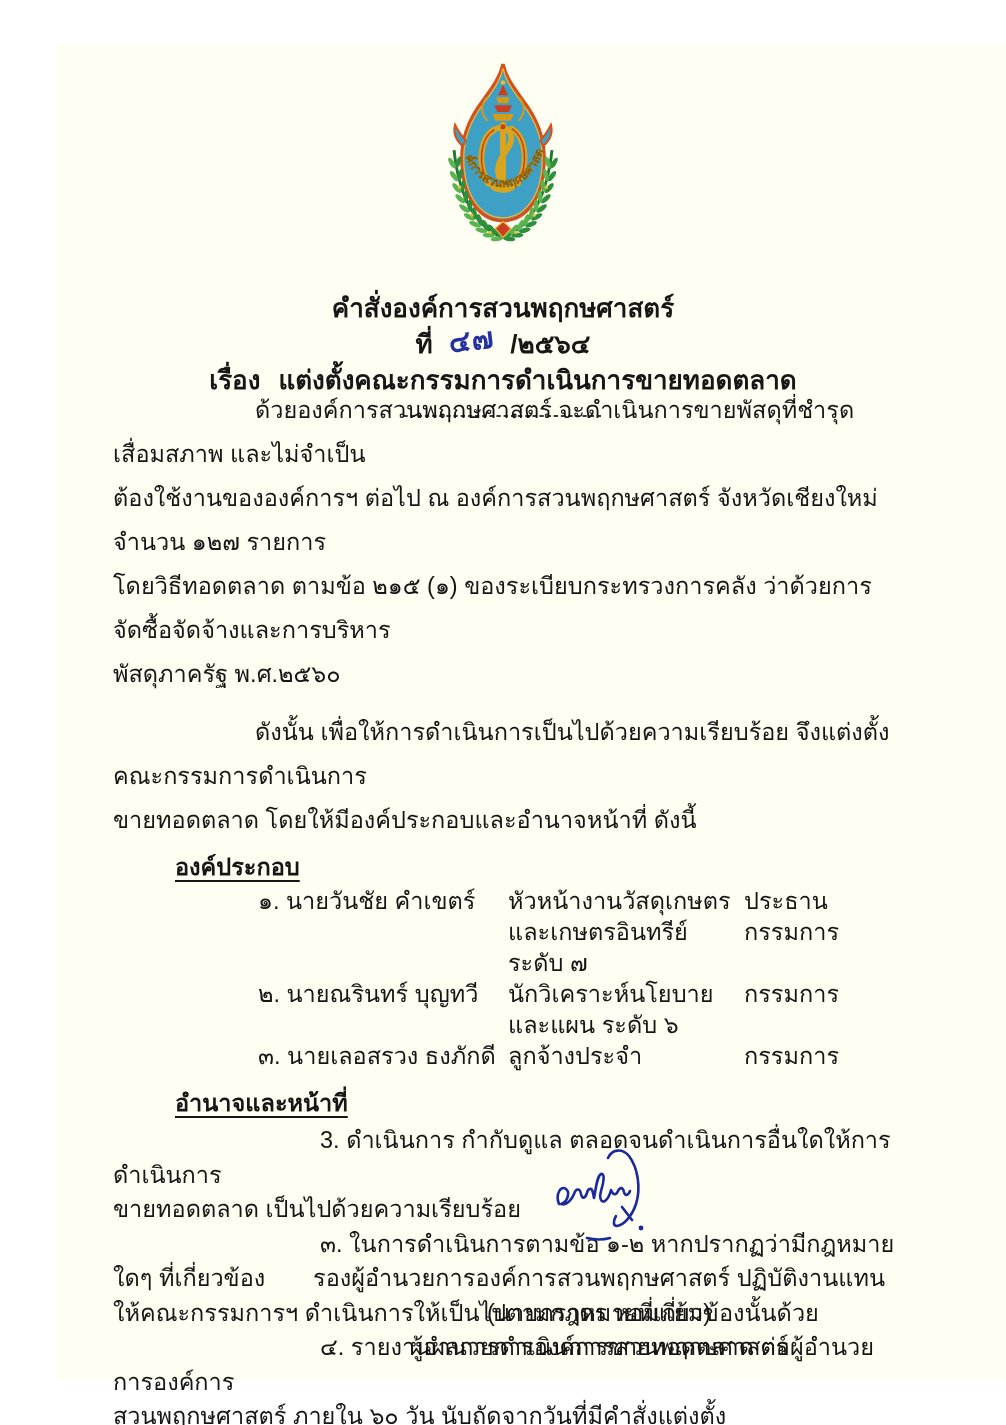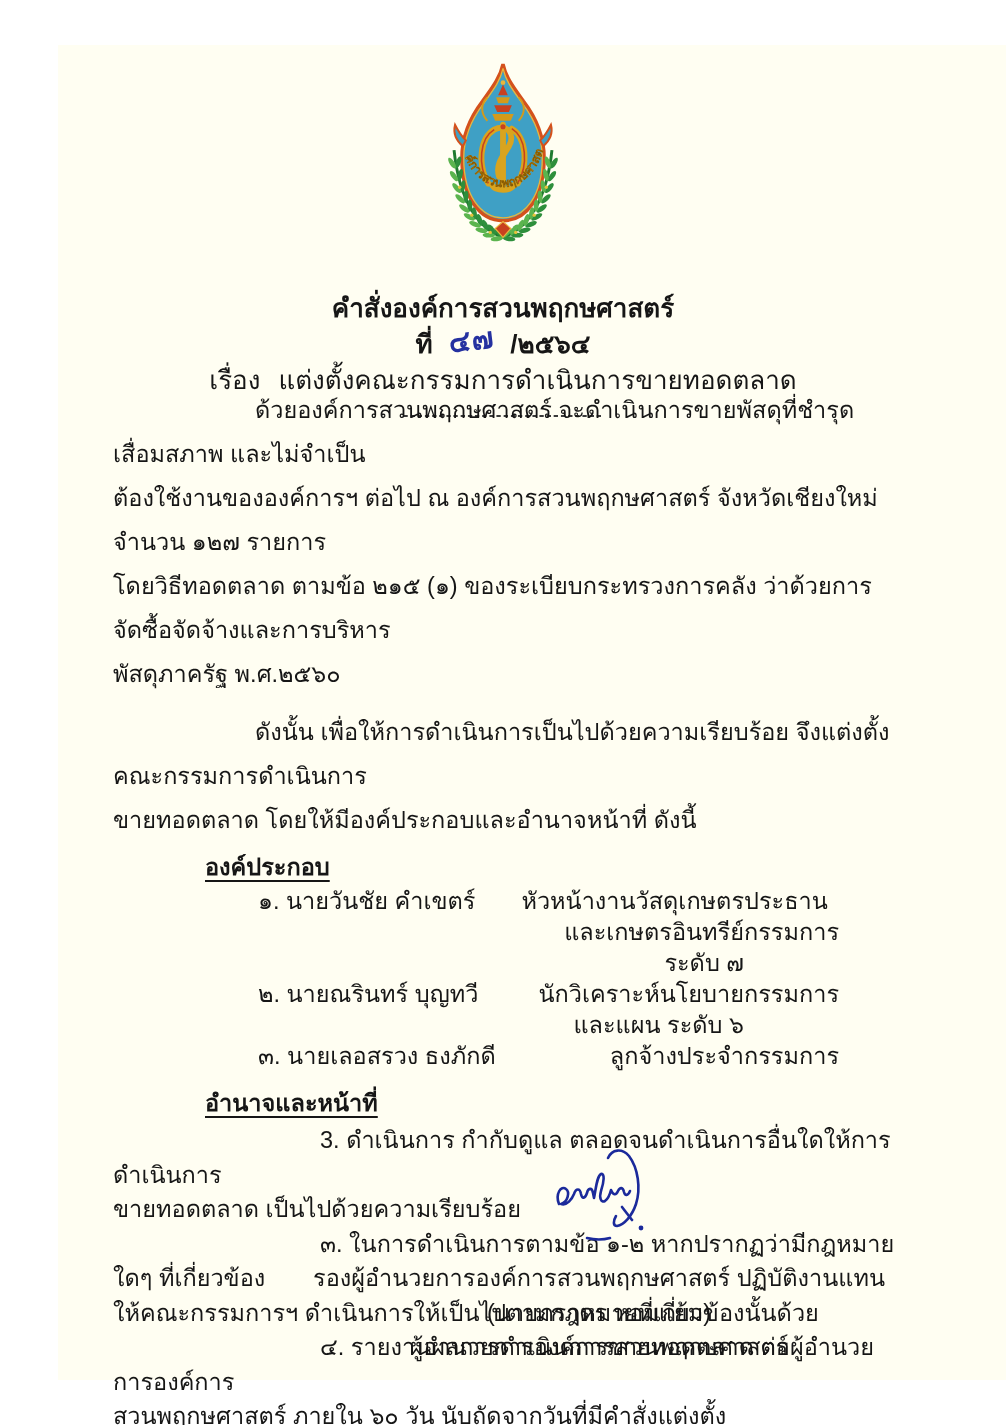--- a/index.html
+++ b/index.html
@@ -8,36 +8,36 @@
   .scan-tint{position:absolute;left:58px;top:45px;right:0;height:1335px;background:#fffef2;}
   .layer{position:relative;z-index:2;}
 
   
   .logo{position:absolute;top:60px;left:503px;transform:translateX(-50%);z-index:3;}
 
   
   .header{position:absolute;top:247px;left:0;width:100%;text-align:center;z-index:3;}
   .title{font-size:26px;font-weight:600;line-height:34px;margin-top:44px;}
   .docno{font-size:26px;font-weight:600;line-height:36px;display:flex;justify-content:center;align-items:baseline;gap:16px;}
-  .subject{font-size:26px;font-weight:400;line-height:36px;}
+  .subject{font-size:26px;font-weight:700;line-height:36px;}
   .subject .lbl{margin-right:18px;}
   .divider{font-size:17px;letter-spacing:1.5px;color:#3a3a3a;line-height:22px;margin-top:6px;font-weight:600;}
 
   .hand{display:inline-block;color:#2531a0;font-weight:600;font-size:29px;transform:rotate(-7deg) translateY(-3px);letter-spacing:1px;}
 
   
   .content{position:absolute;left:113px;top:388px;width:782px;font-size:23.5px;z-index:3;}
   .preline{white-space:pre-line;}
   .para{line-height:44px;text-indent:142px;margin:0;}
   .para + .para{margin-top:14px;}
 
-  .sec-heading{margin:10px 0 0 92px;font-weight:700;line-height:31px;text-decoration:underline;text-underline-offset:5px;text-decoration-thickness:1.5px;}
+  .sec-heading{margin:10px 0 0 62px;font-weight:700;line-height:31px;text-decoration:underline;text-underline-offset:5px;text-decoration-thickness:1.5px;}
   .members{margin:3px 0 0 145px;}
   .member{display:grid;grid-template-columns:250px 236px auto;line-height:31px;align-items:start;}
-  .member .pos{white-space:pre-line;text-align:right;}
+  .member .pos{white-space:pre-line;}
 
   .duties{margin-top:4px;}
   .duty{line-height:34.5px;text-indent:207px;margin:0;}
 
   
   .sig{position:absolute;left:545px;top:1146px;z-index:4;}
 
   .signoff{position:absolute;top:1261px;left:196px;width:806px;text-align:center;font-size:23.5px;line-height:34.5px;z-index:3;}
 </style>
 </head>

